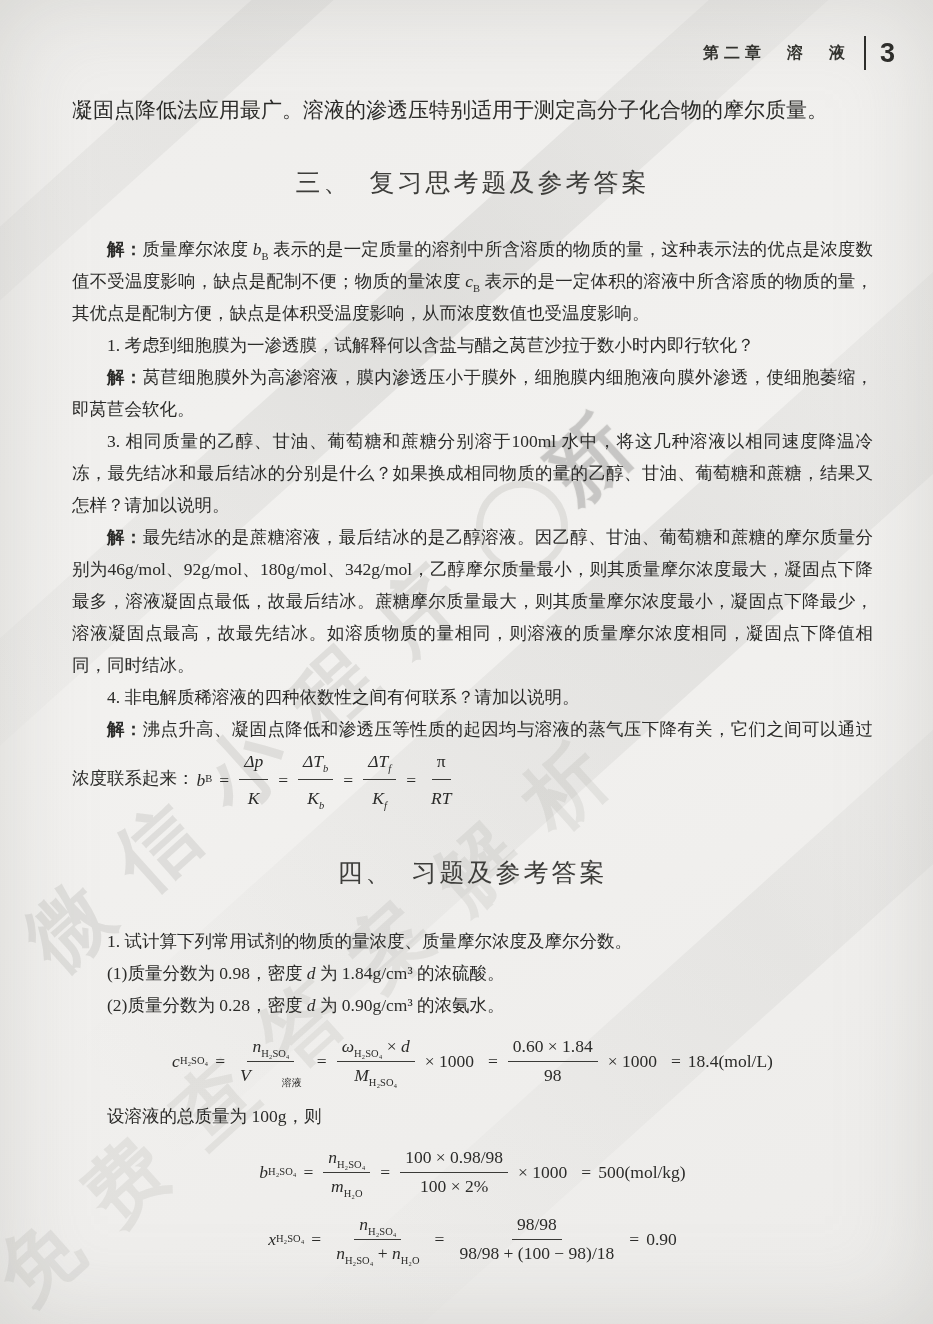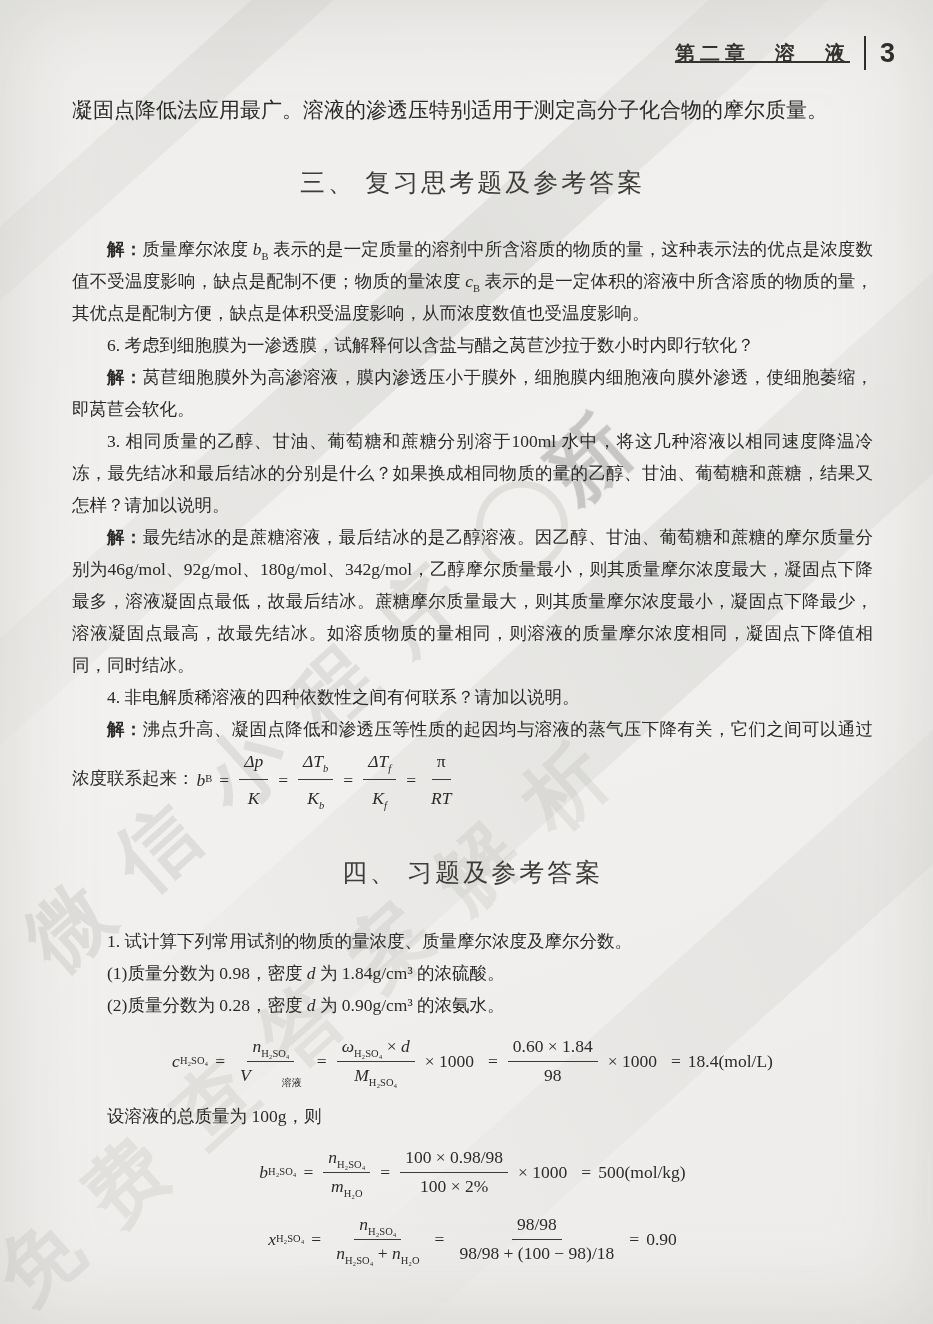--- a/index.html
+++ b/index.html
@@ -24,28 +24,28 @@
     color:rgba(128,128,125,0.17);}
   .wm-line .outl{color:rgba(120,120,117,0.10);text-shadow:0 0 1px rgba(110,110,108,0.25);}
   .wm1{left:40px;top:900px;}
   .wm2{left:10px;top:1235px;color:rgba(128,128,125,0.13);}
   .wm-logo{display:inline-block;width:78px;height:78px;border:7px solid rgba(128,128,125,0.16);
     border-radius:50%;vertical-align:middle;margin:0 8px;}
   
   .hdr{position:relative;display:flex;justify-content:flex-end;align-items:center;
     padding:36px 34px 0 0;gap:14px;}
   .hdr-chapter{font-family:"Liberation Sans","DejaVu Sans",sans-serif;font-weight:bold;
-    font-size:20px;letter-spacing:5px;color:#33332f;text-decoration:underline;}
+    font-size:16px;letter-spacing:5px;color:#33332f;}
   .hdr-rule{width:2px;height:34px;background:#2e2e2b;}
   .hdr-page{font-family:"Liberation Sans","DejaVu Sans",sans-serif;font-weight:bold;
     font-size:27px;color:#2e2e2b;padding-right:4px;}
   
   .content{position:relative;padding:0 60px 0 72px;}
   .intro{margin:24px 0 0;font-size:21px;line-height:32px;text-align:justify;}
-  h2.sec{font-family:Liberation Serif, serif;font-weight:500;
+  h2.sec{font-family:Liberation Mono, monospace;font-weight:500;
     text-align:center;font-size:25px;letter-spacing:3px;color:#3d3d3a;
     margin:40px 0 34px;}
   h2.sec4{margin:42px 0 36px;}
   .para{margin:0;font-size:17.5px;line-height:32px;text-align:justify;text-indent:2em;}
   .ans-label{font-weight:bold;}
   .v{font-style:italic;font-family:"Liberation Serif","DejaVu Serif",serif;}
   sub{font-size:10.5px;font-style:normal;line-height:1;}
   sub.subi{font-style:italic;}
   sub.cjk{font-size:10px;margin-left:31px;}
   
@@ -81,21 +81,21 @@
 
   <div class="content">
 
     <p class="intro">凝固点降低法应用最广。溶液的渗透压特别适用于测定高分子化合物的摩尔质量。</p>
 
     <h2 class="sec">三、 复习思考题及参考答案</h2>
 
 
     <p class="para"><b class="ans-label">解：</b><span>质量摩尔浓度 </span><span class="v">b</span><sub>B</sub><span> 表示的是一定质量的溶剂中所含溶质的物质的量，这种表示法的优点是浓度数值不受温度影响，缺点是配制不便；物质的量浓度 </span><span class="v">c</span><sub>B</sub><span> 表示的是一定体积的溶液中所含溶质的物质的量，其优点是配制方便，缺点是体积受温度影响，从而浓度数值也受温度影响。</span></p>
 
-    <p class="para">6. 考虑到细胞膜为一渗透膜，试解释何以含盐与醋之莴苣沙拉于数小时内即行软化？</p>
+    <p class="para">1. 考虑到细胞膜为一渗透膜，试解释何以含盐与醋之莴苣沙拉于数小时内即行软化？</p>
 
     <p class="para"><b class="ans-label">解：</b><span>莴苣细胞膜外为高渗溶液，膜内渗透压小于膜外，细胞膜内细胞液向膜外渗透，使细胞萎缩，即莴苣会软化。</span></p>
 
     <p class="para">3. 相同质量的乙醇、甘油、葡萄糖和蔗糖分别溶于100ml 水中，将这几种溶液以相同速度降温冷冻，最先结冰和最后结冰的分别是什么？如果换成相同物质的量的乙醇、甘油、葡萄糖和蔗糖，结果又怎样？请加以说明。</p>
 
     <p class="para"><b class="ans-label">解：</b><span>最先结冰的是蔗糖溶液，最后结冰的是乙醇溶液。因乙醇、甘油、葡萄糖和蔗糖的摩尔质量分别为46g/mol、92g/mol、180g/mol、342g/mol，乙醇摩尔质量最小，则其质量摩尔浓度最大，凝固点下降最多，溶液凝固点最低，故最后结冰。蔗糖摩尔质量最大，则其质量摩尔浓度最小，凝固点下降最少，溶液凝固点最高，故最先结冰。如溶质物质的量相同，则溶液的质量摩尔浓度相同，凝固点下降值相同，同时结冰。</span></p>
 
     <p class="para">4. 非电解质稀溶液的四种依数性之间有何联系？请加以说明。</p>
 
     <p class="para"><b class="ans-label">解：</b><span>沸点升高、凝固点降低和渗透压等性质的起因均与溶液的蒸气压下降有关，它们之间可以通过浓度联系起来：</span><span class="inline-formula">

